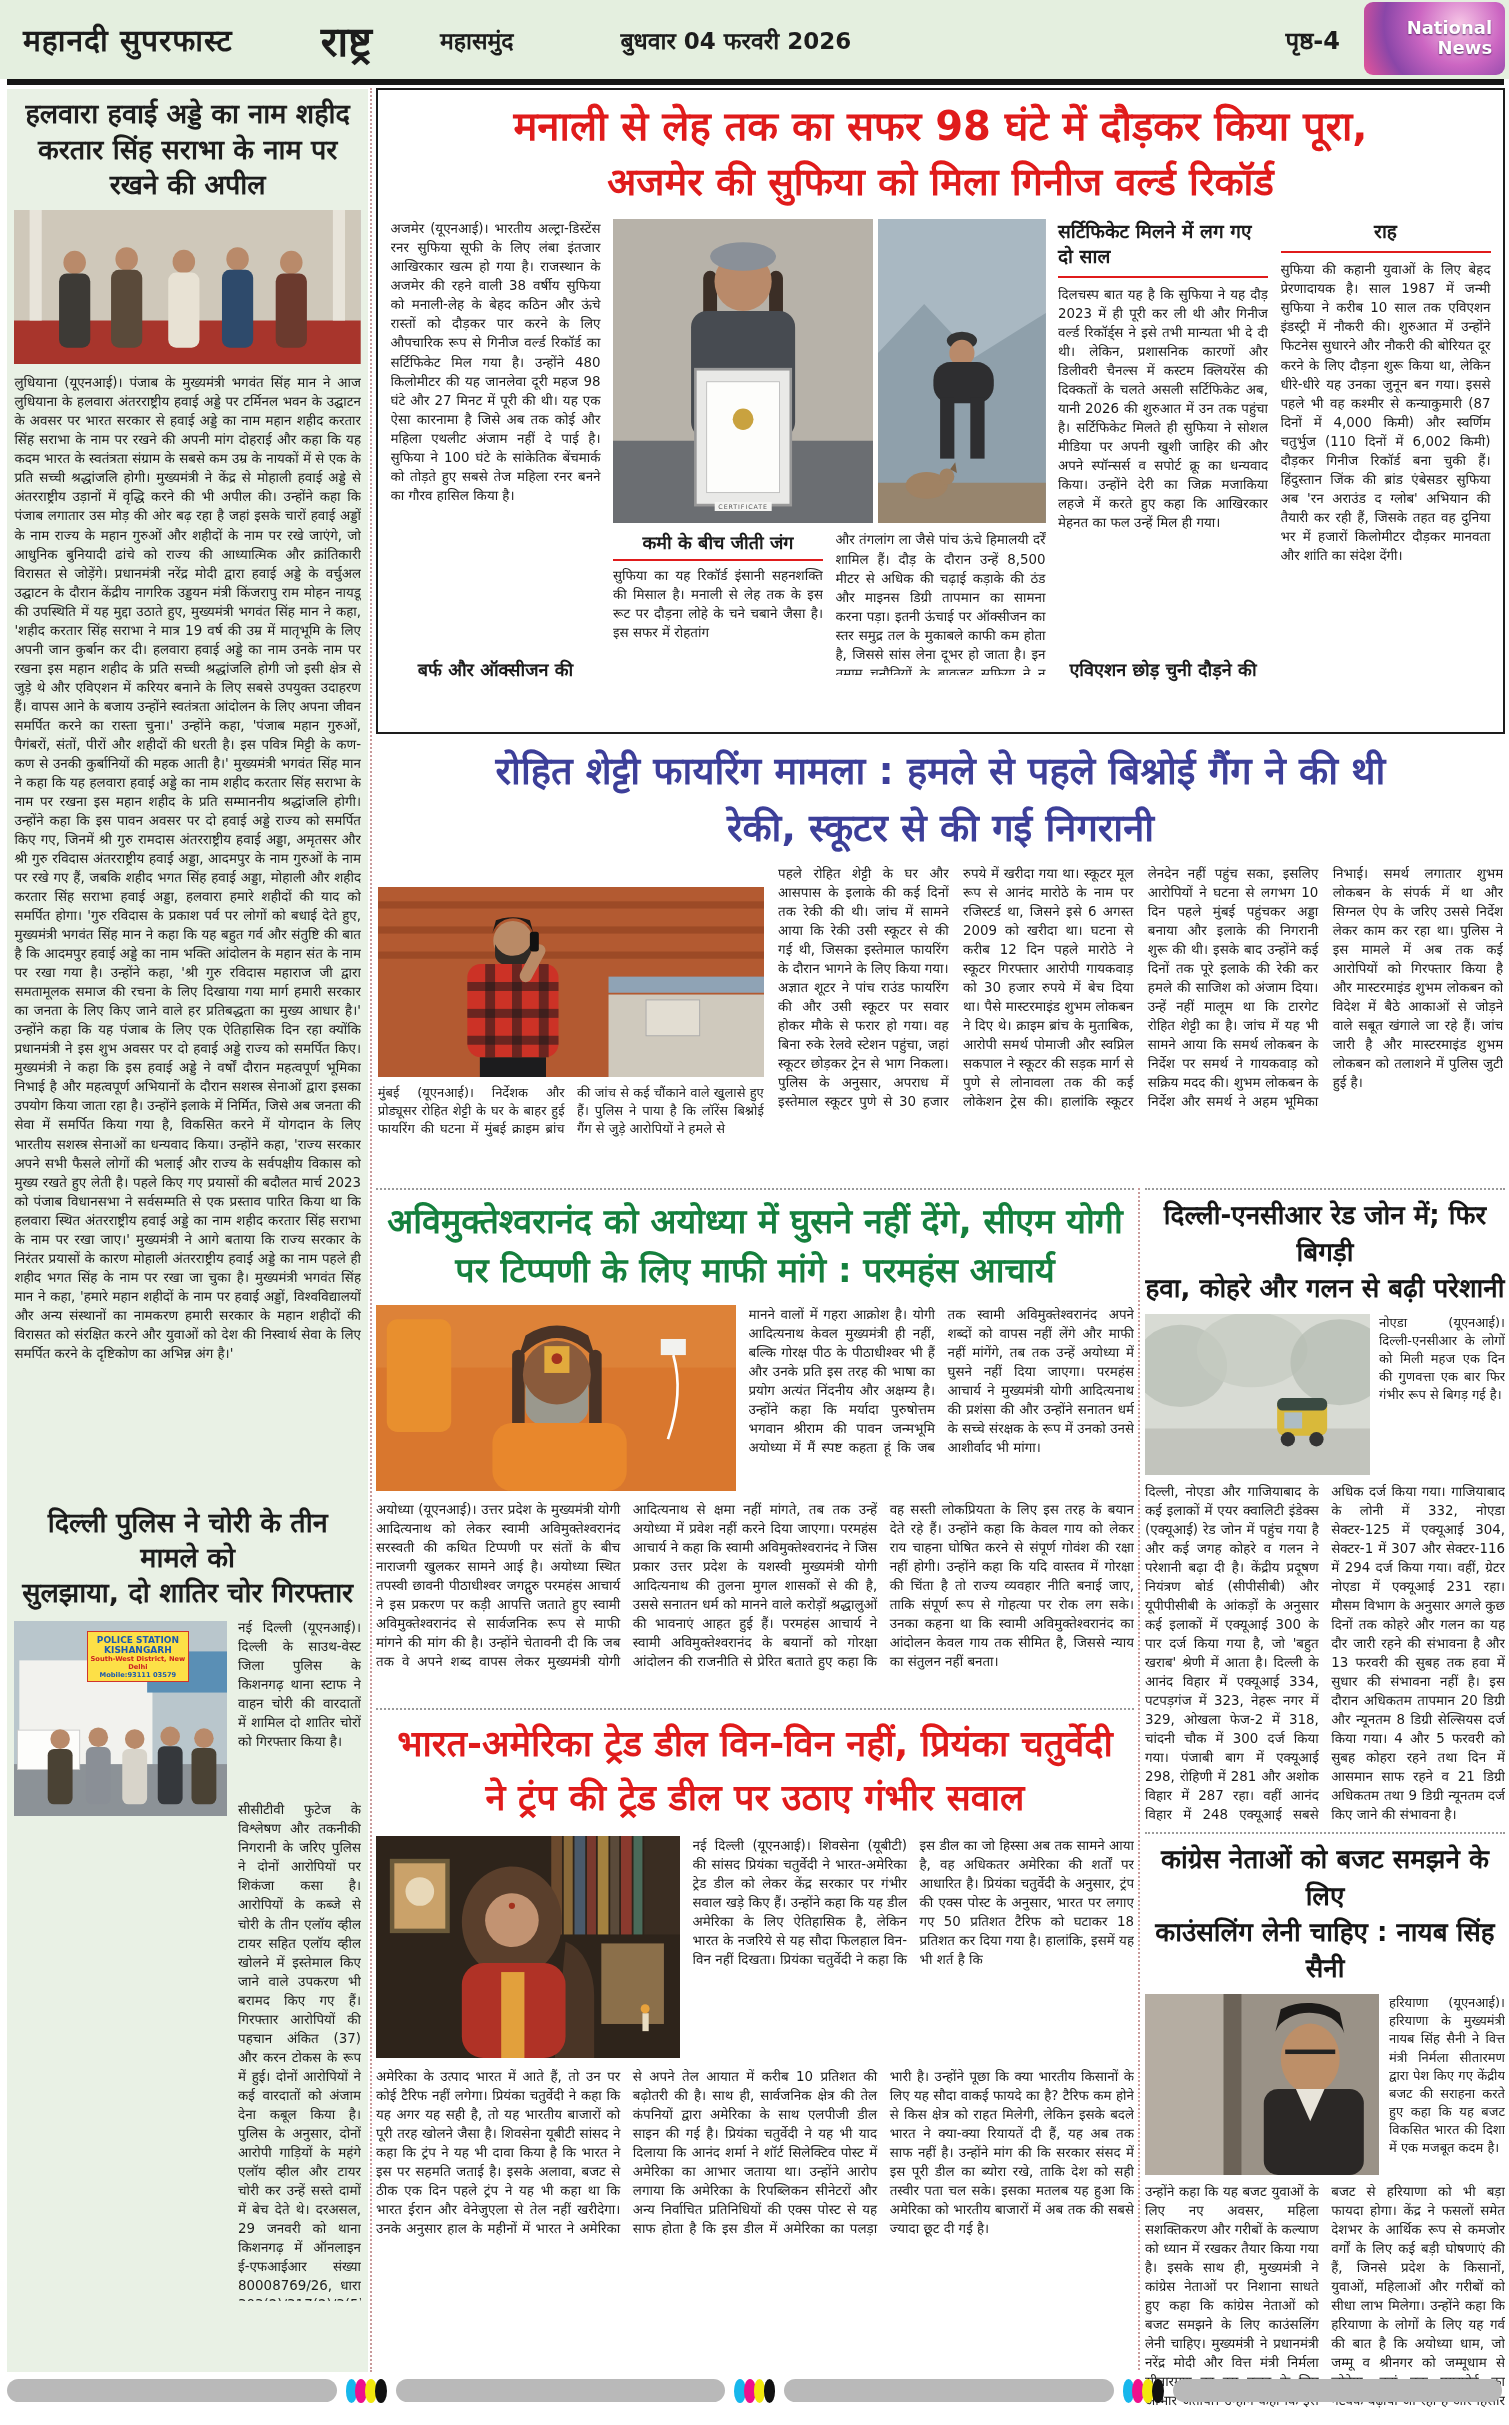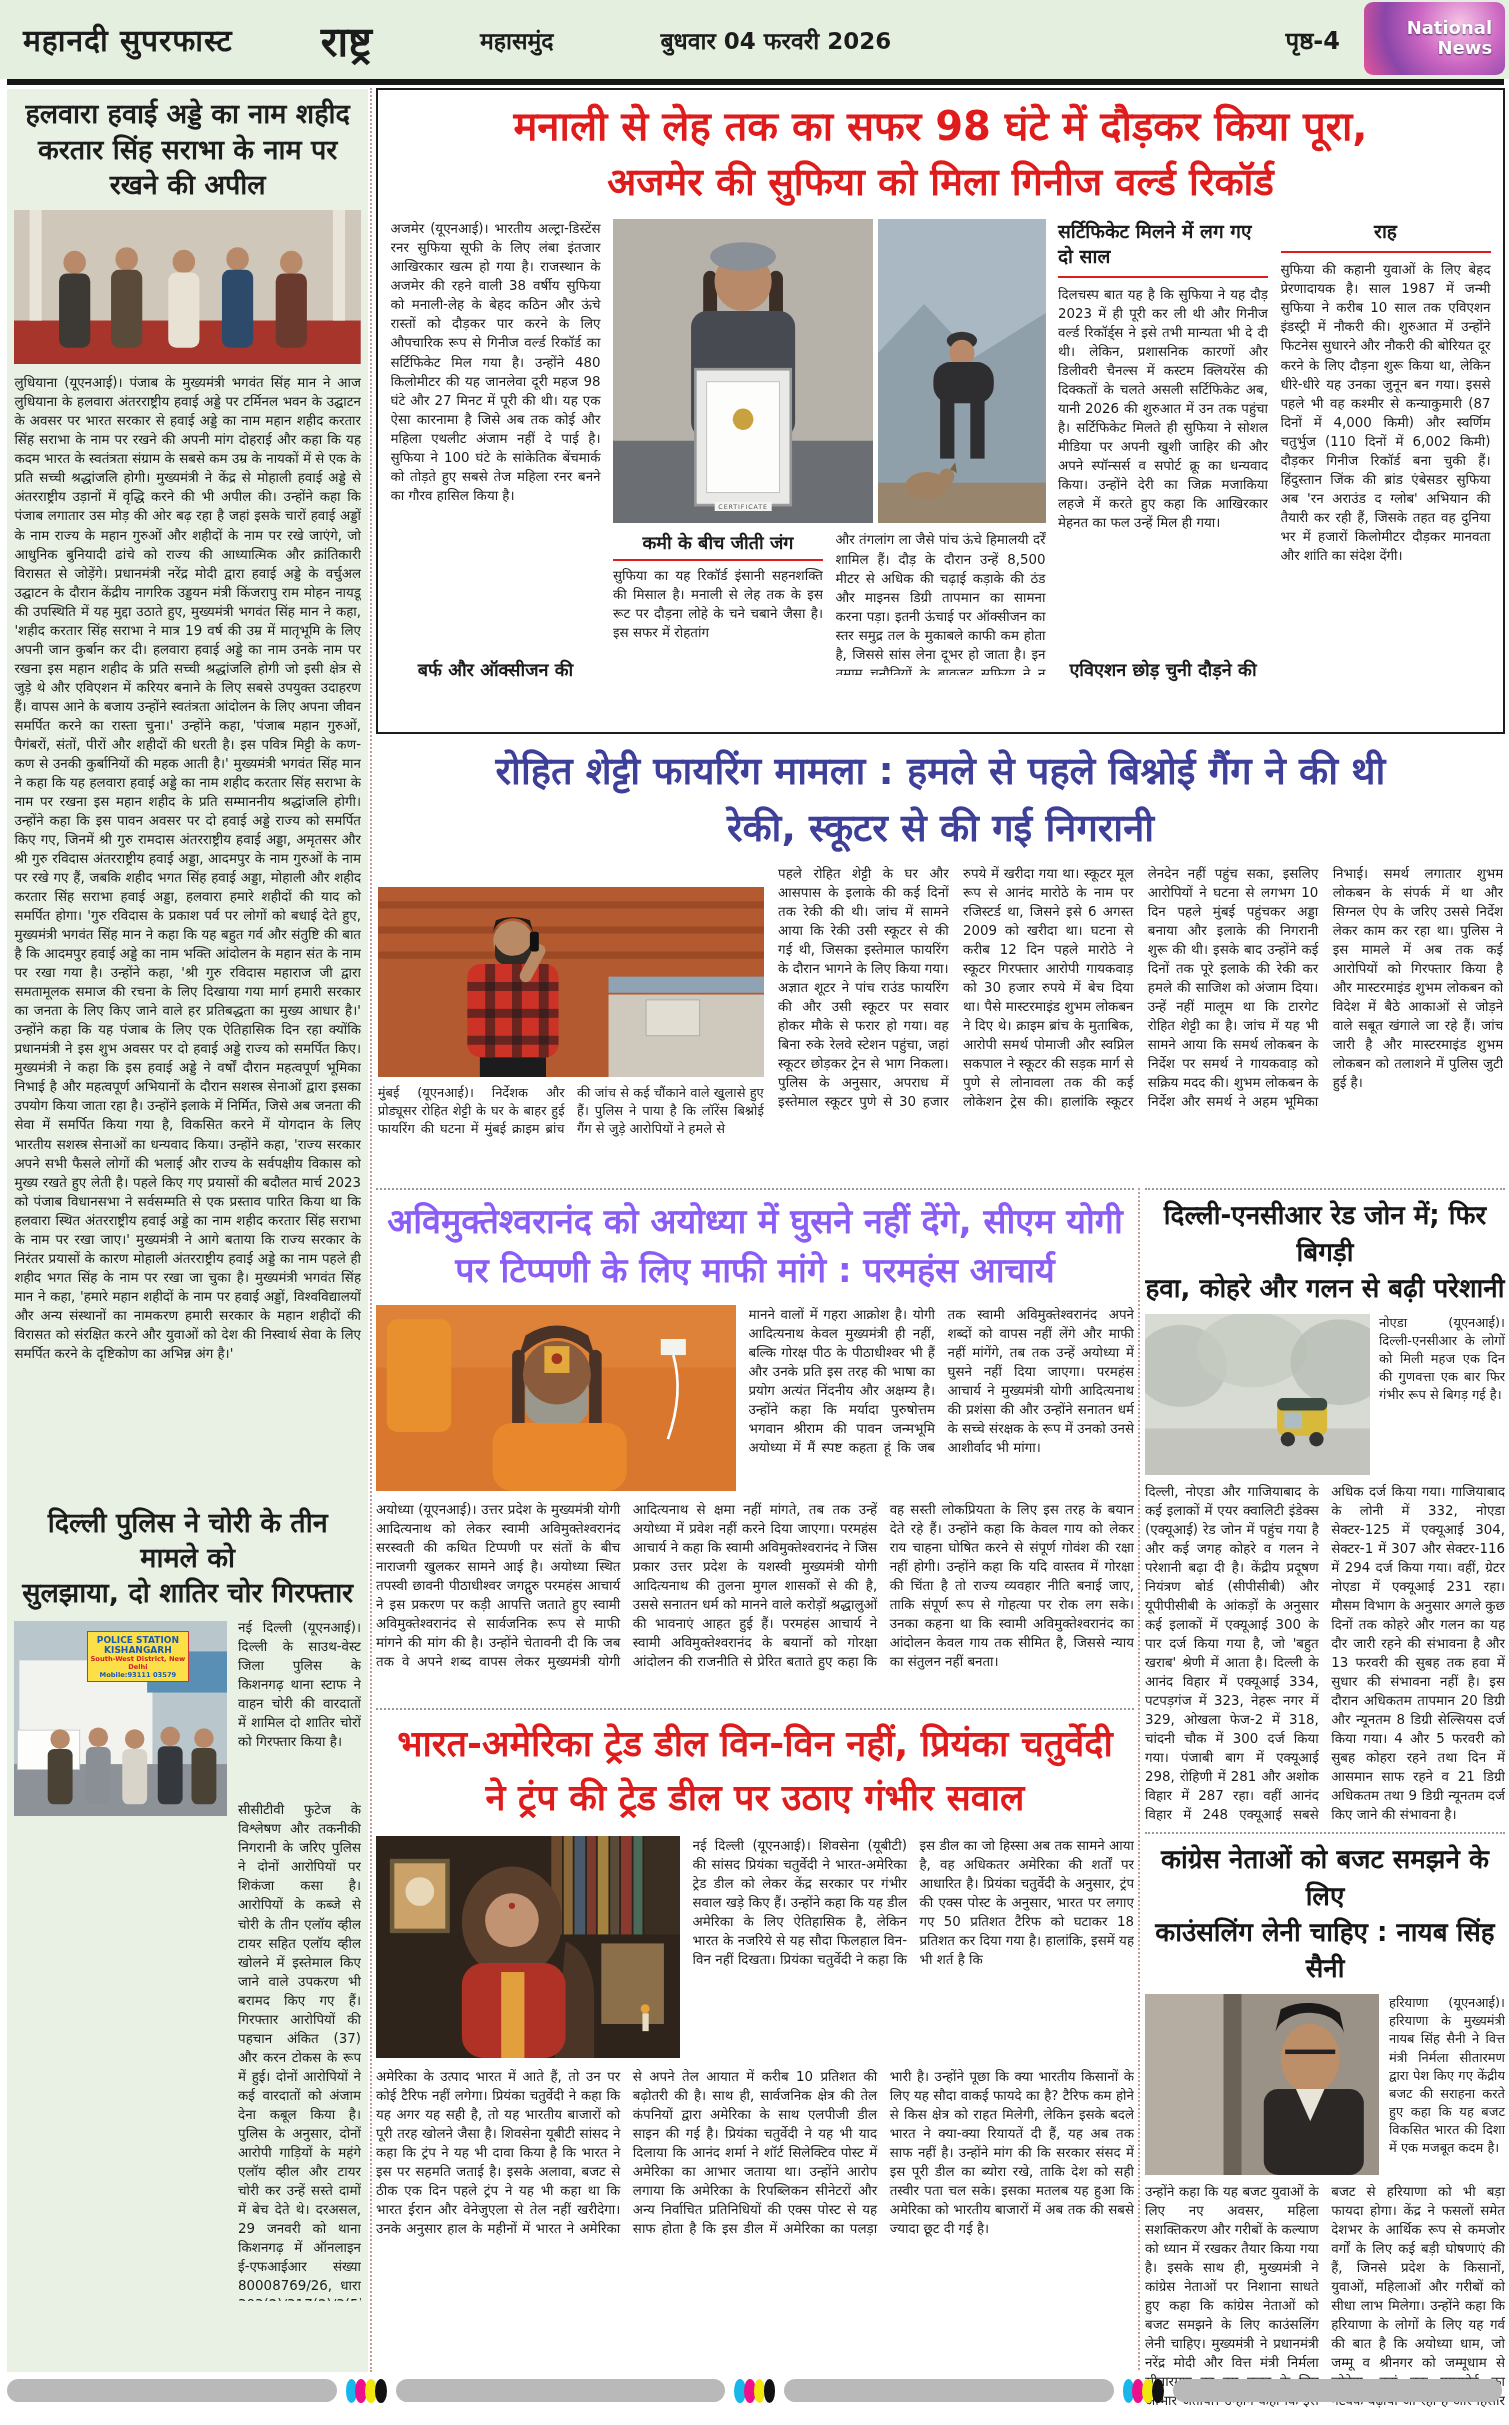--- a/index.html
+++ b/index.html
@@ -3,21 +3,21 @@
 <meta charset="utf-8">
 <style>
   html,body{margin:0;padding:0;background:#fff;}
   .page{position:relative;width:1510px;height:2426px;background:#fff;overflow:hidden;
         font-family:"DejaVu Sans",sans-serif;color:#1c1c1c;}
   
   .masthead{position:absolute;left:0;top:0;width:1510px;height:79px;background:#e4efdf;
             display:flex;align-items:center;}
   .mh-paper{font-size:30px;font-weight:bold;margin-left:23px;letter-spacing:0.9px;}
   .mh-edition{font-size:41px;font-weight:bold;margin-left:88px;}
-  .mh-city{font-size:23px;font-weight:bold;margin-left:108px;}
+  .mh-city{font-size:23px;font-weight:bold;margin-left:68px;}
   .mh-date{font-size:23px;font-weight:bold;margin-left:107px;}
   .mh-page{font-size:24px;font-weight:bold;margin-left:auto;margin-right:170px;}
   .mh-logo{position:absolute;right:5.4px;top:1.8px;width:141px;height:73px;border-radius:9px;
            background:radial-gradient(circle at 68% 30%,#f6c6e6 0%,#cc66c2 38%,#8a46a8 70%,#e8559a 100%);
            color:#fff;display:flex;flex-direction:column;align-items:flex-end;justify-content:center;
            padding-right:12.5px;box-sizing:border-box;font-weight:bold;font-size:18px;line-height:1.15;
            text-shadow:0 0.9px 1.8px #5a2a6b;}
   .black-rule{position:absolute;left:7.2px;top:79px;width:1497px;height:6.3px;background:#161616;}
   
   .txt{font-size:13.4px;line-height:1.42;text-align:justify;overflow:hidden;}
@@ -64,21 +64,21 @@
   .a2 .hl{color:#3d3f99;font-weight:bold;text-align:center;line-height:1.5;}
   .a2 .hl1{font-size:38px;}
   .a2 .hl2{font-size:38px;}
   .a2-row{display:flex;gap:14.3px;margin-top:7.2px;}
   .a2-left{width:386px;flex:none;padding-top:23px;}
   .shetty-photo{height:190px;}
   .a2-caption{margin-top:7.2px;height:86px;columns:2;column-gap:12.5px;}
   .a2-right{flex:1;height:311px;columns:4;column-gap:14.3px;}
   
   .a3{position:absolute;left:376px;top:1188px;width:758px;height:517px;box-sizing:border-box;padding-top:7.2px;}
-  .a3 .hl{color:#8b5cf6;font-weight:bold;text-align:center;line-height:1.45;font-size:34px;}
+  .a3 .hl{color:#15803d;font-weight:bold;text-align:center;line-height:1.45;font-size:34px;}
   .a3-row{display:flex;gap:12.5px;margin-top:9px;height:186px;}
   .sadhu-photo{width:360px;flex:none;}
   .a3-side{flex:1;columns:2;column-gap:12.5px;height:186px;}
   .a3-body{margin-top:9px;height:204px;columns:3;column-gap:12.5px;}
   
   .a4{position:absolute;left:1145px;top:1188px;width:360px;height:640px;box-sizing:border-box;padding-top:7.2px;}
   .a4 .hl{font-weight:bold;text-align:center;font-size:26px;line-height:1.4;color:#171717;}
   .a4-row{display:flex;gap:9px;margin-top:7.2px;height:161px;}
   .fog-photo{width:225px;flex:none;}
   .a4-side{flex:1;}

